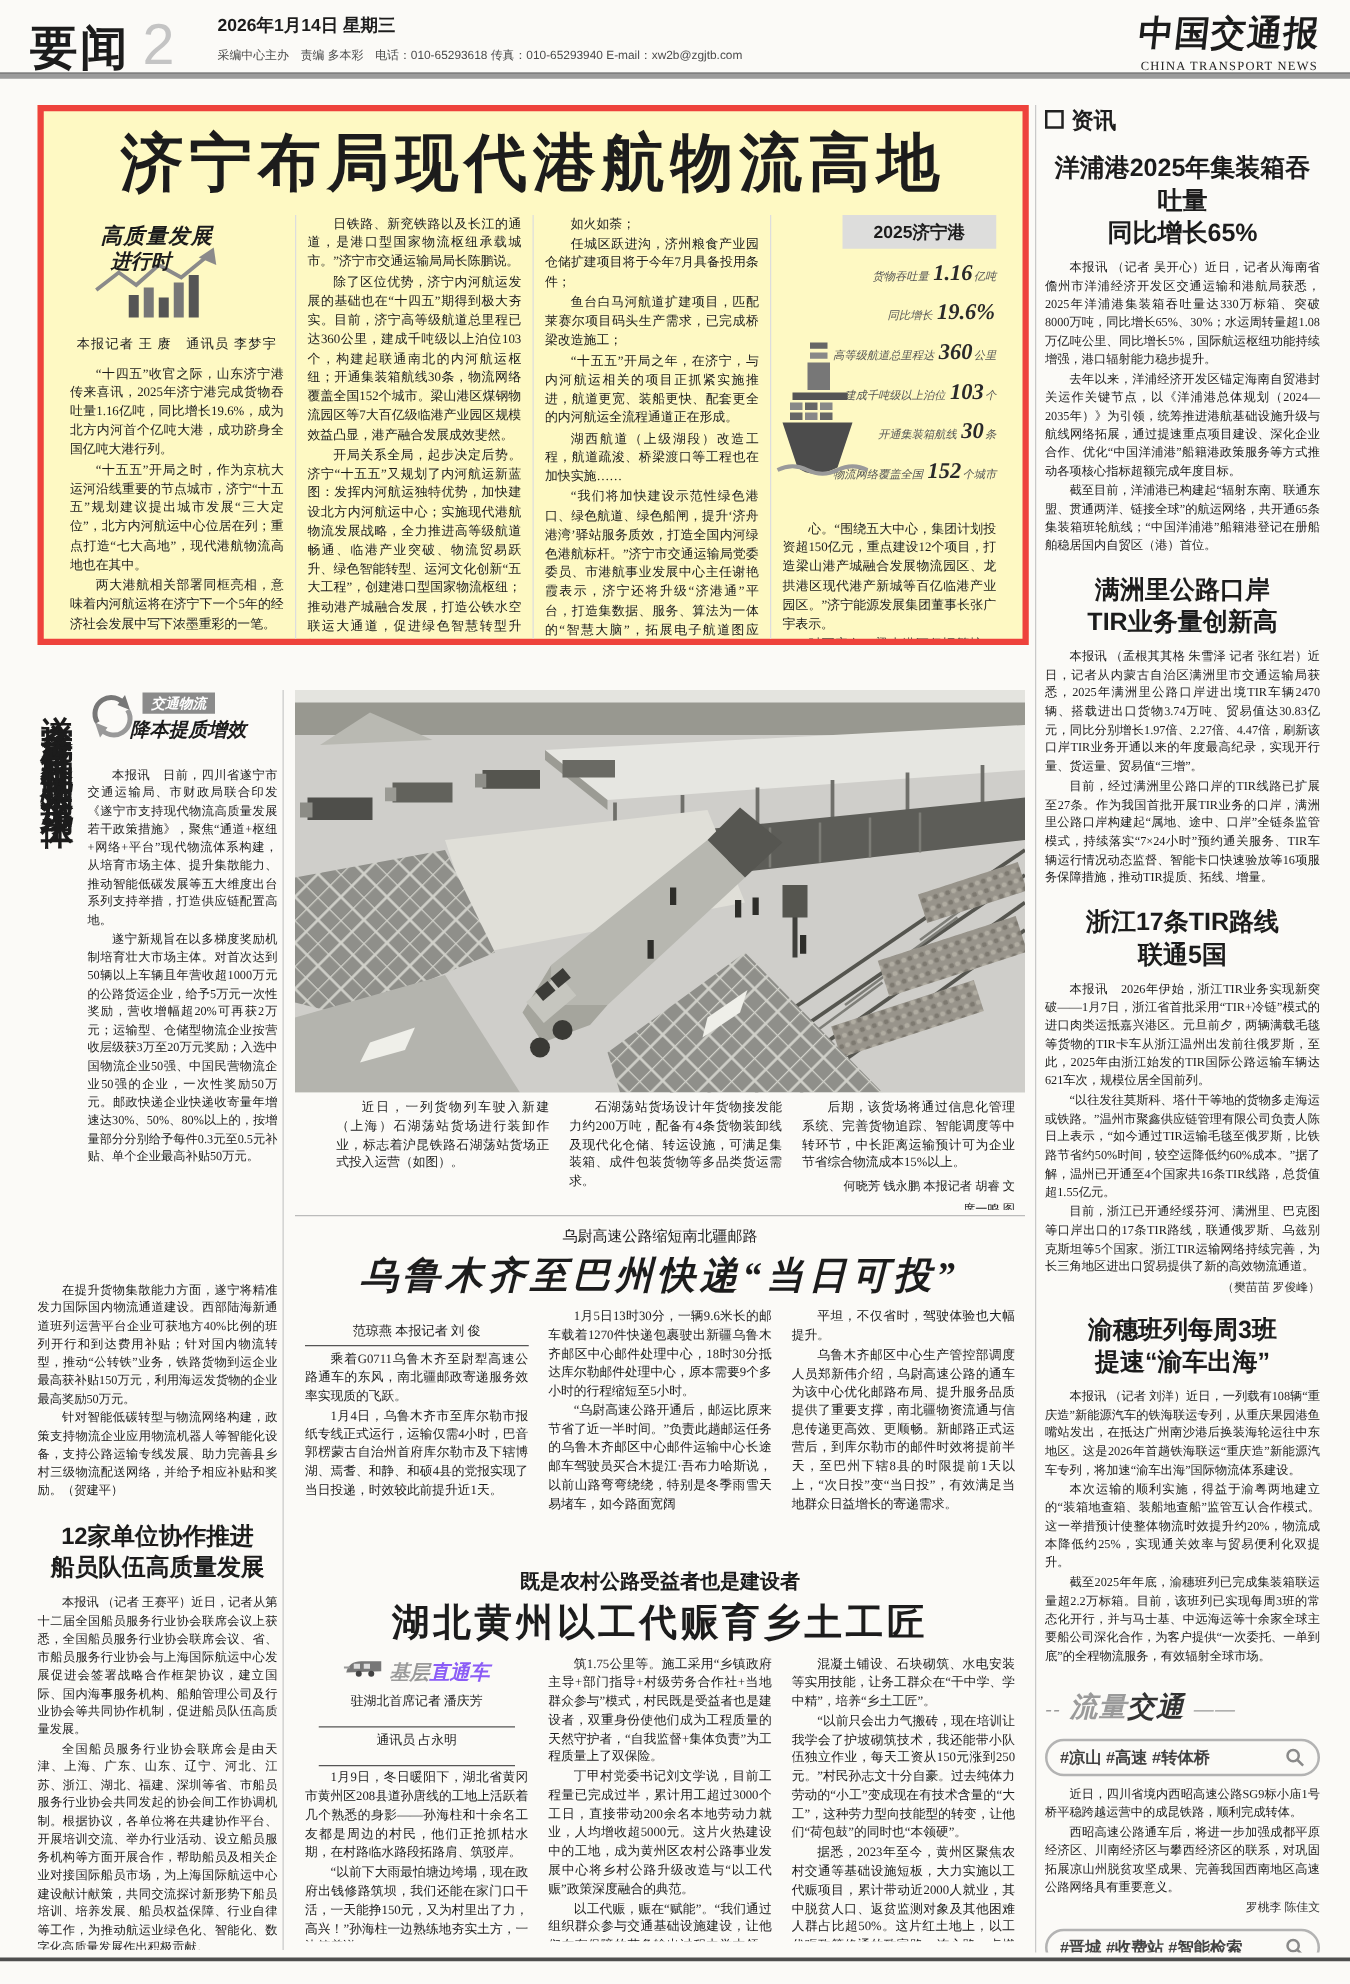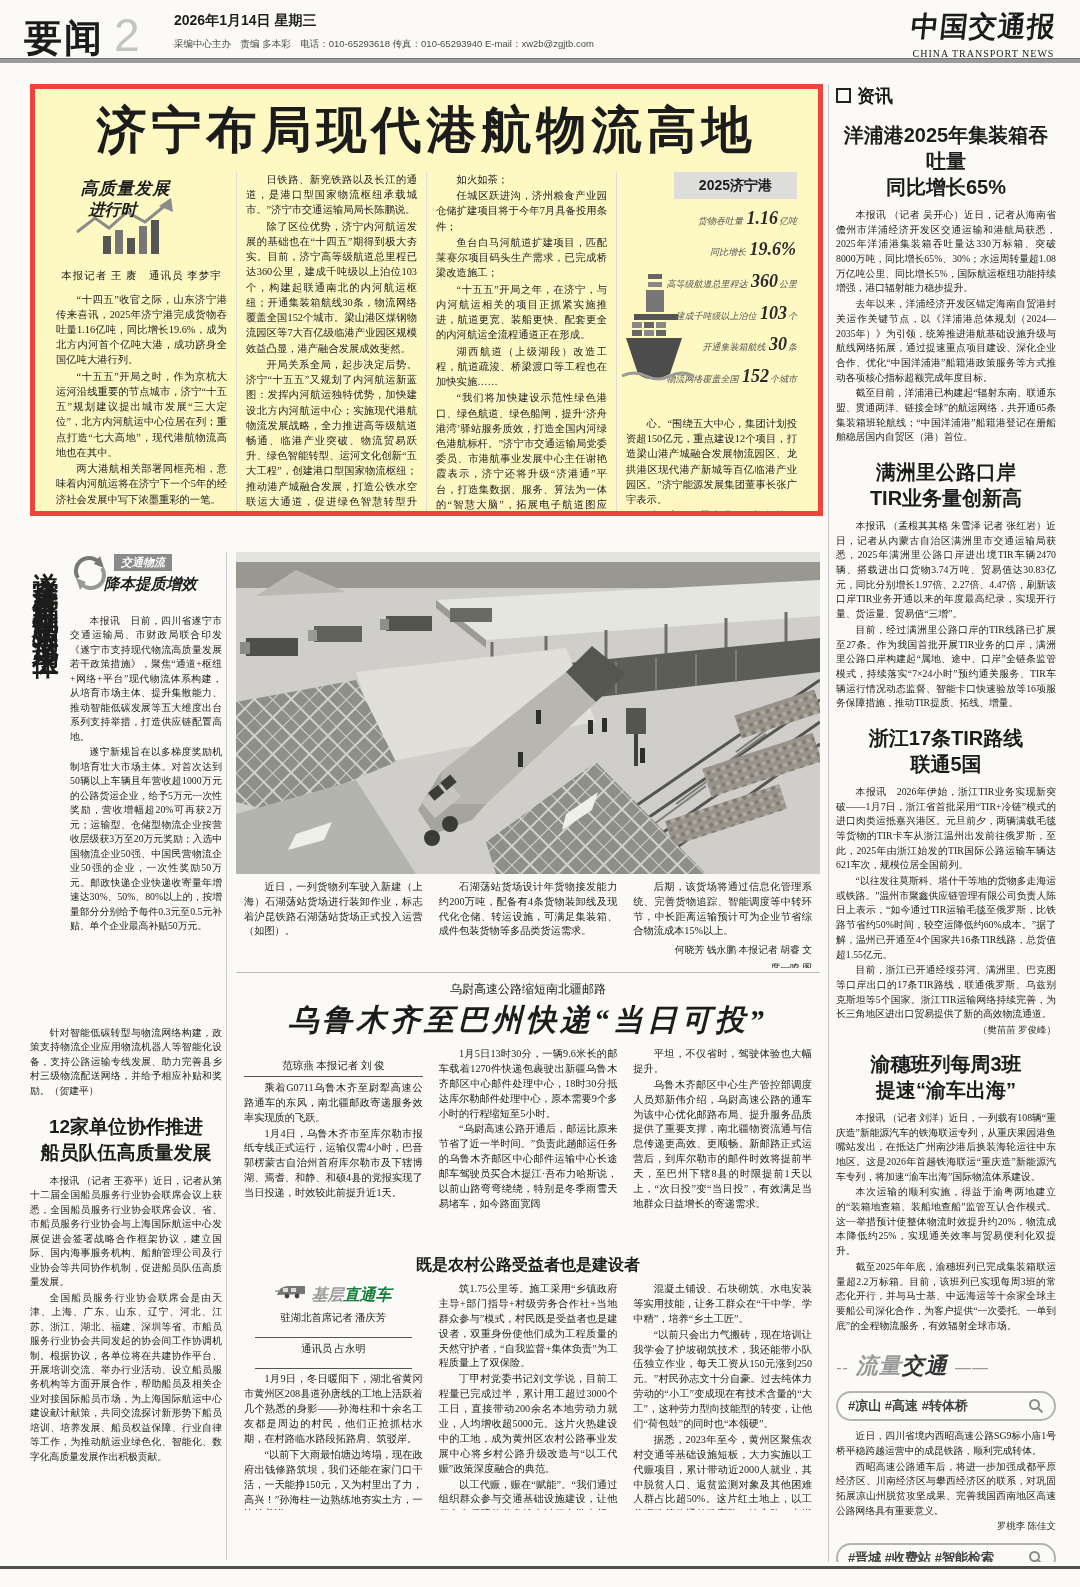--- a/index.html
+++ b/index.html
@@ -60,37 +60,37 @@
   .sn-vert{writing-mode:vertical-rl;font-size:26px;font-weight:900;letter-spacing:5px;height:474px;width:34px;font-family:"Liberation Sans",sans-serif;}
   .sn-body{flex:1;padding-left:6px;}
   .wl-badge{position:relative;height:58px;margin-bottom:4px;}
   .wl-tag{position:absolute;left:44px;top:2px;background:#8b8b8b;color:#fff;font-size:11px;font-weight:800;font-style:italic;padding:1px 7px;font-family:"Liberation Sans",sans-serif;}
   .wl-main{position:absolute;left:34px;top:22px;font-size:15.5px;font-weight:900;font-style:italic;font-family:"Liberation Sans",sans-serif;}
   .lc-txt{font-size:9.8px;line-height:1.48;text-align:justify;}
   .lc-h2{font-size:19px;font-weight:900;text-align:center;line-height:1.35;margin:16px 0 8px;font-family:"Liberation Sans",sans-serif;}
   
   #middle{position:absolute;left:236px;top:552px;width:584px;height:1010px;overflow:hidden;}
   .photo-wrap{width:584px;height:322px;background:#d8d7d2;overflow:hidden;}
-  .caption-row{display:flex;margin-top:6px;height:88px;overflow:hidden;}
+  .caption-row{display:flex;margin-top:6px;height:88px;overflow:hidden;margin-left:25px;}
   .cap-col{flex:1;padding:0 8px;font-size:10.2px;line-height:1.45;text-align:justify;}
   .cap-byline{text-align:right;font-size:9.8px;margin-top:4px;color:#222;}
   .cap-rule{border-top:1px solid #bbb;margin-top:4px;}
   .kicker{text-align:center;font-size:12px;font-weight:400;margin-top:8px;font-family:"Liberation Sans",sans-serif;}
   .headA{text-align:center;font-size:30px;font-weight:900;font-style:italic;letter-spacing:4px;margin-top:2px;}
   .art-cols{display:flex;margin-top:6px;overflow:hidden;}
   .art-col{flex:1;padding:0 8px;font-size:10.2px;line-height:1.46;text-align:justify;}
   .colsA{height:196px;}
   .colsB{height:228px;}
   .art-byline{text-align:center;text-indent:0 !important;border-bottom:1px solid #555;padding-bottom:3px;margin-bottom:4px !important;font-size:10.5px;}
   .headB{text-align:center;font-size:30px;font-weight:900;letter-spacing:3px;margin-top:2px;font-family:"Liberation Sans",sans-serif;}
   .kickerB{text-align:center;font-size:16px;font-weight:700;margin-top:12px;}
   .jc-badge{text-align:center;margin-bottom:4px;}
   .jc-text{font-size:16px;font-weight:900;font-style:italic;font-family:"Liberation Sans",sans-serif;}
   .jc-text .g1{color:#9a9a9a;}
-  .jc-text .g2{color:#15803d;}
+  .jc-text .g2{color:#8b5cf6;}
   .hb-byline{text-align:center;text-indent:0 !important;font-size:10.3px;border-bottom:1px solid #555;display:block;width:88%;margin:0 auto 3px !important;padding-bottom:12px;}
   
   .vrule{position:absolute;width:1px;background:#c9c9c9;}
   #vrule1{left:828px;top:84px;height:1478px;}
   #vrule2{left:226px;top:552px;height:1008px;}
   #bottom-rule{position:absolute;left:0;top:1566px;width:1080px;height:3px;background:#4f4f4f;}
 </style>
 </head>
 <body>
 
@@ -266,20 +266,21 @@
         <span class="wl-tag">交通物流</span>
         <span class="wl-main">降本提质增效</span>
       </div>
       <div class="lc-txt txt">
           <p>本报讯　日前，四川省遂宁市交通运输局、市财政局联合印发《遂宁市支持现代物流高质量发展若干政策措施》，聚焦“通道+枢纽+网络+平台”现代物流体系构建，从培育市场主体、提升集散能力、推动智能低碳发展等五大维度出台系列支持举措，打造供应链配置高地。</p>
           <p>遂宁新规旨在以多梯度奖励机制培育壮大市场主体。对首次达到50辆以上车辆且年营收超1000万元的公路货运企业，给予5万元一次性奖励，营收增幅超20%可再获2万元；运输型、仓储型物流企业按营收层级获3万至20万元奖励；入选中国物流企业50强、中国民营物流企业50强的企业，一次性奖励50万元。邮政快递企业快递收寄量年增速达30%、50%、80%以上的，按增量部分分别给予每件0.3元至0.5元补贴、单个企业最高补贴50万元。</p>
         </div>
     </div>
   </div>
   <div class="lc-txt txt">
+      <p>在提升货物集散能力方面，遂宁将精准发力国际国内物流通道建设。西部陆海新通道班列运营平台企业可获地方40%比例的班列开行和到达费用补贴；针对国内物流转型，推动“公转铁”业务，铁路货物到运企业最高获补贴150万元，利用海运发货物的企业最高奖励50万元。</p>
       <p>针对智能低碳转型与物流网络构建，政策支持物流企业应用物流机器人等智能化设备，支持公路运输专线发展、助力完善县乡村三级物流配送网络，并给予相应补贴和奖励。（贺建平）</p>
     </div>
   <div>
     <div class="lc-h2"><span>12家单位协作推进</span><br><span>船员队伍高质量发展</span></div>
     <div class="lc-txt txt">
         <p>本报讯 （记者 王赛平）近日，记者从第十二届全国船员服务行业协会联席会议上获悉，全国船员服务行业协会联席会议、省、市船员服务行业协会与上海国际航运中心发展促进会签署战略合作框架协议，建立国际、国内海事服务机构、船舶管理公司及行业协会等共同协作机制，促进船员队伍高质量发展。</p>
         <p>全国船员服务行业协会联席会是由天津、上海、广东、山东、辽宁、河北、江苏、浙江、湖北、福建、深圳等省、市船员服务行业协会共同发起的协会间工作协调机制。根据协议，各单位将在共建协作平台、开展培训交流、举办行业活动、设立船员服务机构等方面开展合作，帮助船员及相关企业对接国际船员市场，为上海国际航运中心建设献计献策，共同交流探讨新形势下船员培训、培养发展、船员权益保障、行业自律等工作，为推动航运业绿色化、智能化、数字化高质量发展作出积极贡献。</p>
       </div>
   </div>
 </div>
@@ -417,20 +418,21 @@
         </div>
       <div class="art-col txt">
           <p>平坦，不仅省时，驾驶体验也大幅提升。</p>
           <p>乌鲁木齐邮区中心生产管控部调度人员郑新伟介绍，乌尉高速公路的通车为该中心优化邮路布局、提升服务品质提供了重要支撑，南北疆物资流通与信息传递更高效、更顺畅。新邮路正式运营后，到库尔勒市的邮件时效将提前半天，至巴州下辖8县的时限提前1天以上，“次日投”变“当日投”，有效满足当地群众日益增长的寄递需求。</p>
         </div>
     </div>
   </div>
 
   <div>
     <div class="kickerB">既是农村公路受益者也是建设者</div>
+    <div class="headB">湖北黄州以工代赈育乡土工匠</div>
     <div class="art-cols colsB">
       <div class="art-col">
         <div class="jc-badge">
           <svg width="34" height="18" viewBox="0 0 34 18">
             <path d="M2 13 Q4 4 14 4 L30 4 L30 12 Z" fill="#777"></path>
             <rect x="8" y="6" width="5" height="4" fill="#ddd"></rect>
               <rect x="16" y="6" width="5" height="4" fill="#ddd"></rect>
             <circle cx="12" cy="14" r="2.4" fill="#444"></circle>
               <circle cx="22" cy="14" r="2.4" fill="#444"></circle>
             <line x1="0" y1="9" x2="5" y2="9" stroke="#999" stroke-width="1.5"></line>

